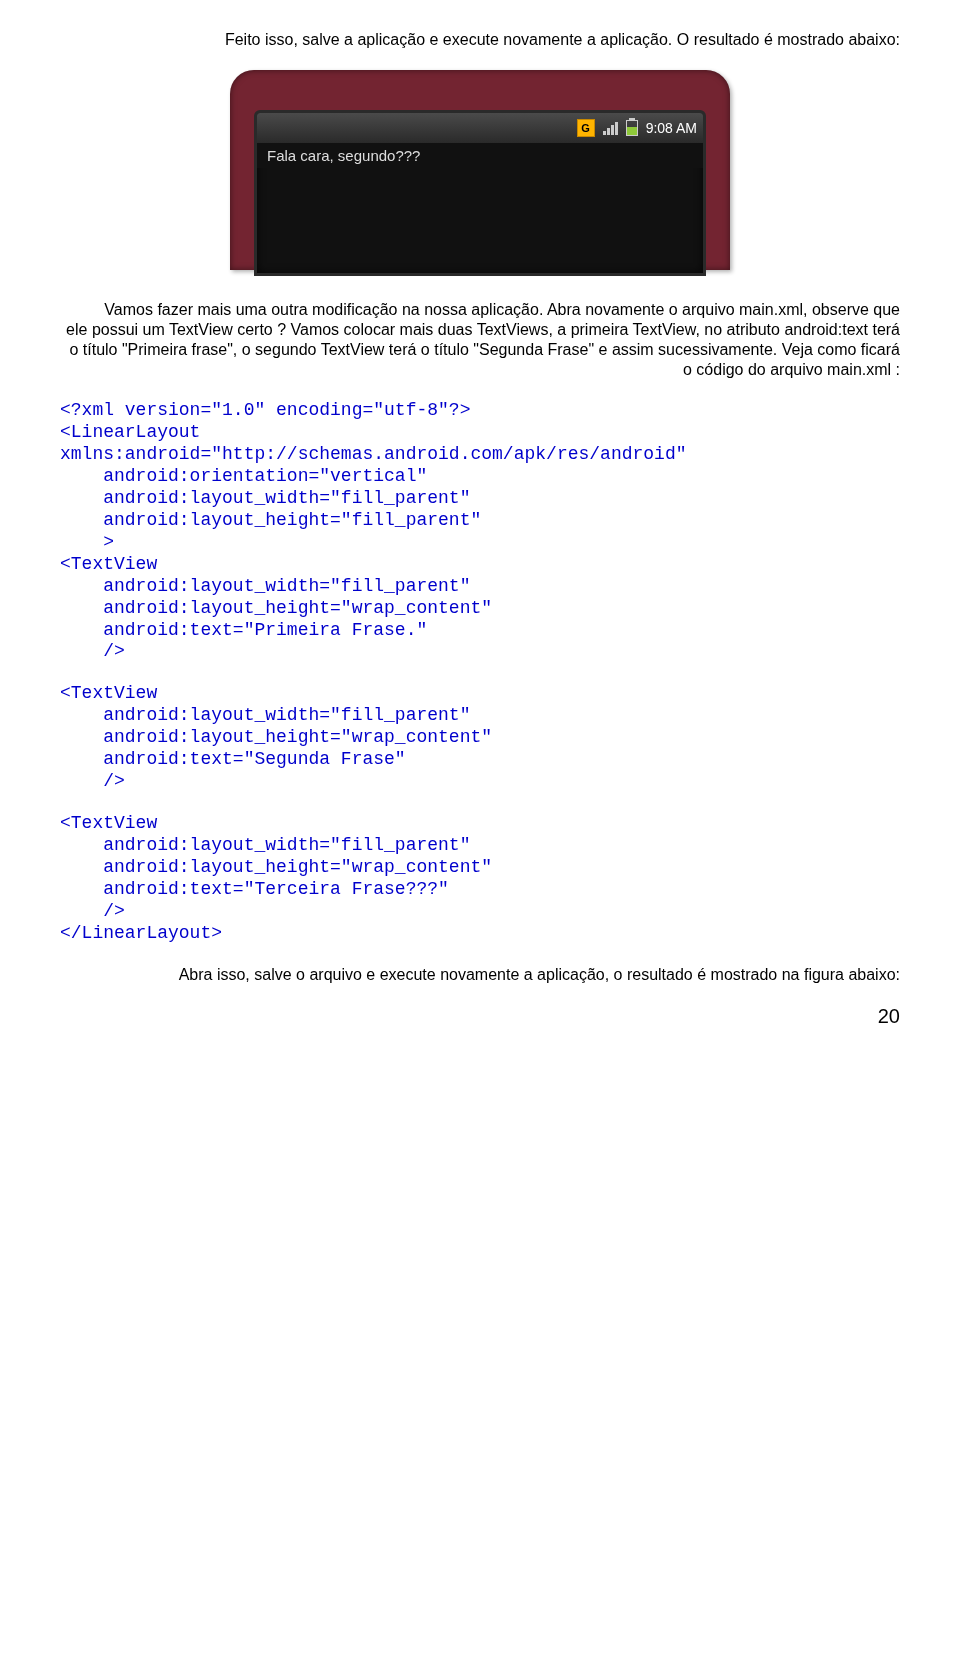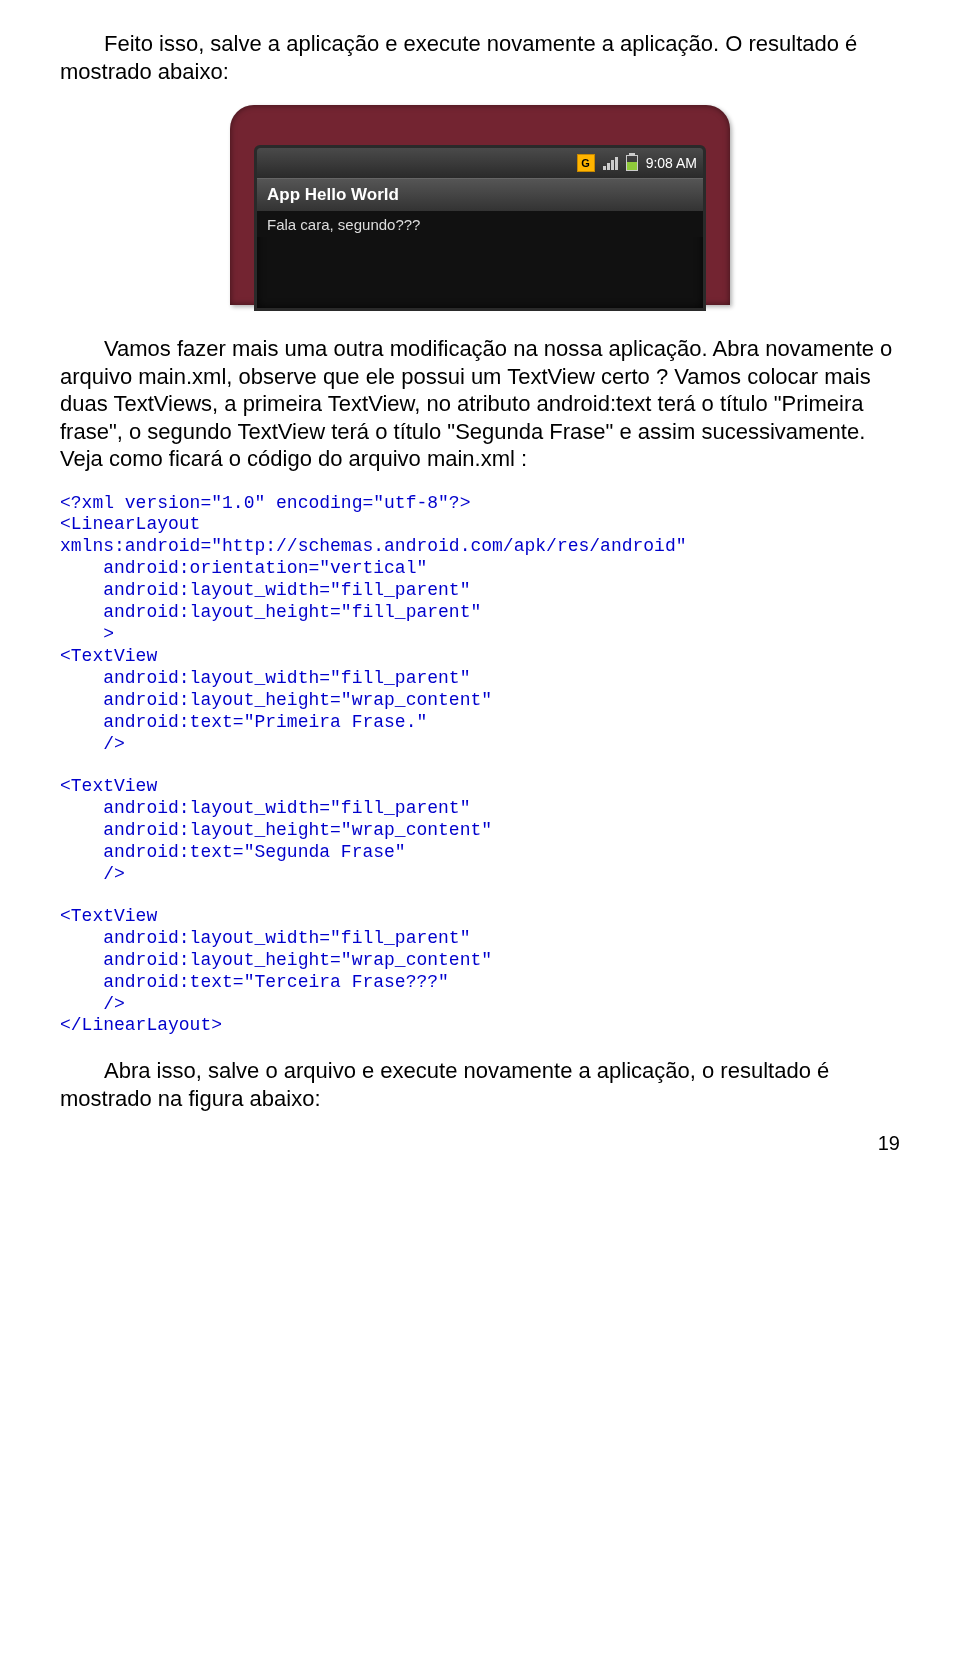--- a/index.html
+++ b/index.html
@@ -7,23 +7,24 @@
     padding: 0;
     background: #ffffff;
     font-family: Arial, Helvetica, sans-serif;
     width: 960px;
     color: #000;
   }
   .page {
     padding: 30px 60px 30px 60px;
   }
   .body-text {
-    font-size: 22px;
+    font-size: 16px;
     line-height: 1.25;
     margin: 0 0 20px 0;
+    text-align: right;
   }
   .indent {
     text-indent: 44px;
   }
   .device-wrap {
     display: flex;
     justify-content: center;
     margin: 10px 0 30px 0;
   }
   .device {
@@ -145,21 +146,20 @@
           <div class="g-icon">G</div>
           <div class="bars">
             <span></span>
               <span></span>
               <span></span>
               <span></span>
           </div>
           <div class="batt"></div>
           <div class="time">9:08 AM</div>
         </div>
-        <div class="titlebar">App Hello World</div>
         <div class="appcontent">Fala cara, segundo???</div>
       </div>
     </div>
   </div>
 
   <p class="body-text indent">Vamos fazer mais uma outra modificação na nossa aplicação. Abra novamente o arquivo main.xml, observe que ele possui um TextView certo ? Vamos colocar mais duas TextViews, a primeira TextView, no atributo android:text terá o título "Primeira frase", o segundo TextView terá o título "Segunda Frase" e assim sucessivamente. Veja como ficará o código do arquivo main.xml :</p>
 
   <pre class="code">&lt;?xml version="1.0" encoding="utf-8"?&gt;
 &lt;LinearLayout
 xmlns:android="http://schemas.android.com/apk/res/android"
@@ -179,15 +179,15 @@
     /&gt;</pre>
   <pre class="code">&lt;TextView
     android:layout_width="fill_parent"
     android:layout_height="wrap_content"
     android:text="Terceira Frase???"
     /&gt;
 &lt;/LinearLayout&gt;</pre>
 
   <p class="body-text indent">Abra isso, salve o arquivo e execute novamente a aplicação, o resultado é mostrado na figura abaixo:</p>
 
-  <div class="pagenum">19</div>
+  <div class="pagenum">20</div>
 
 </div>
 
 </body></html>

